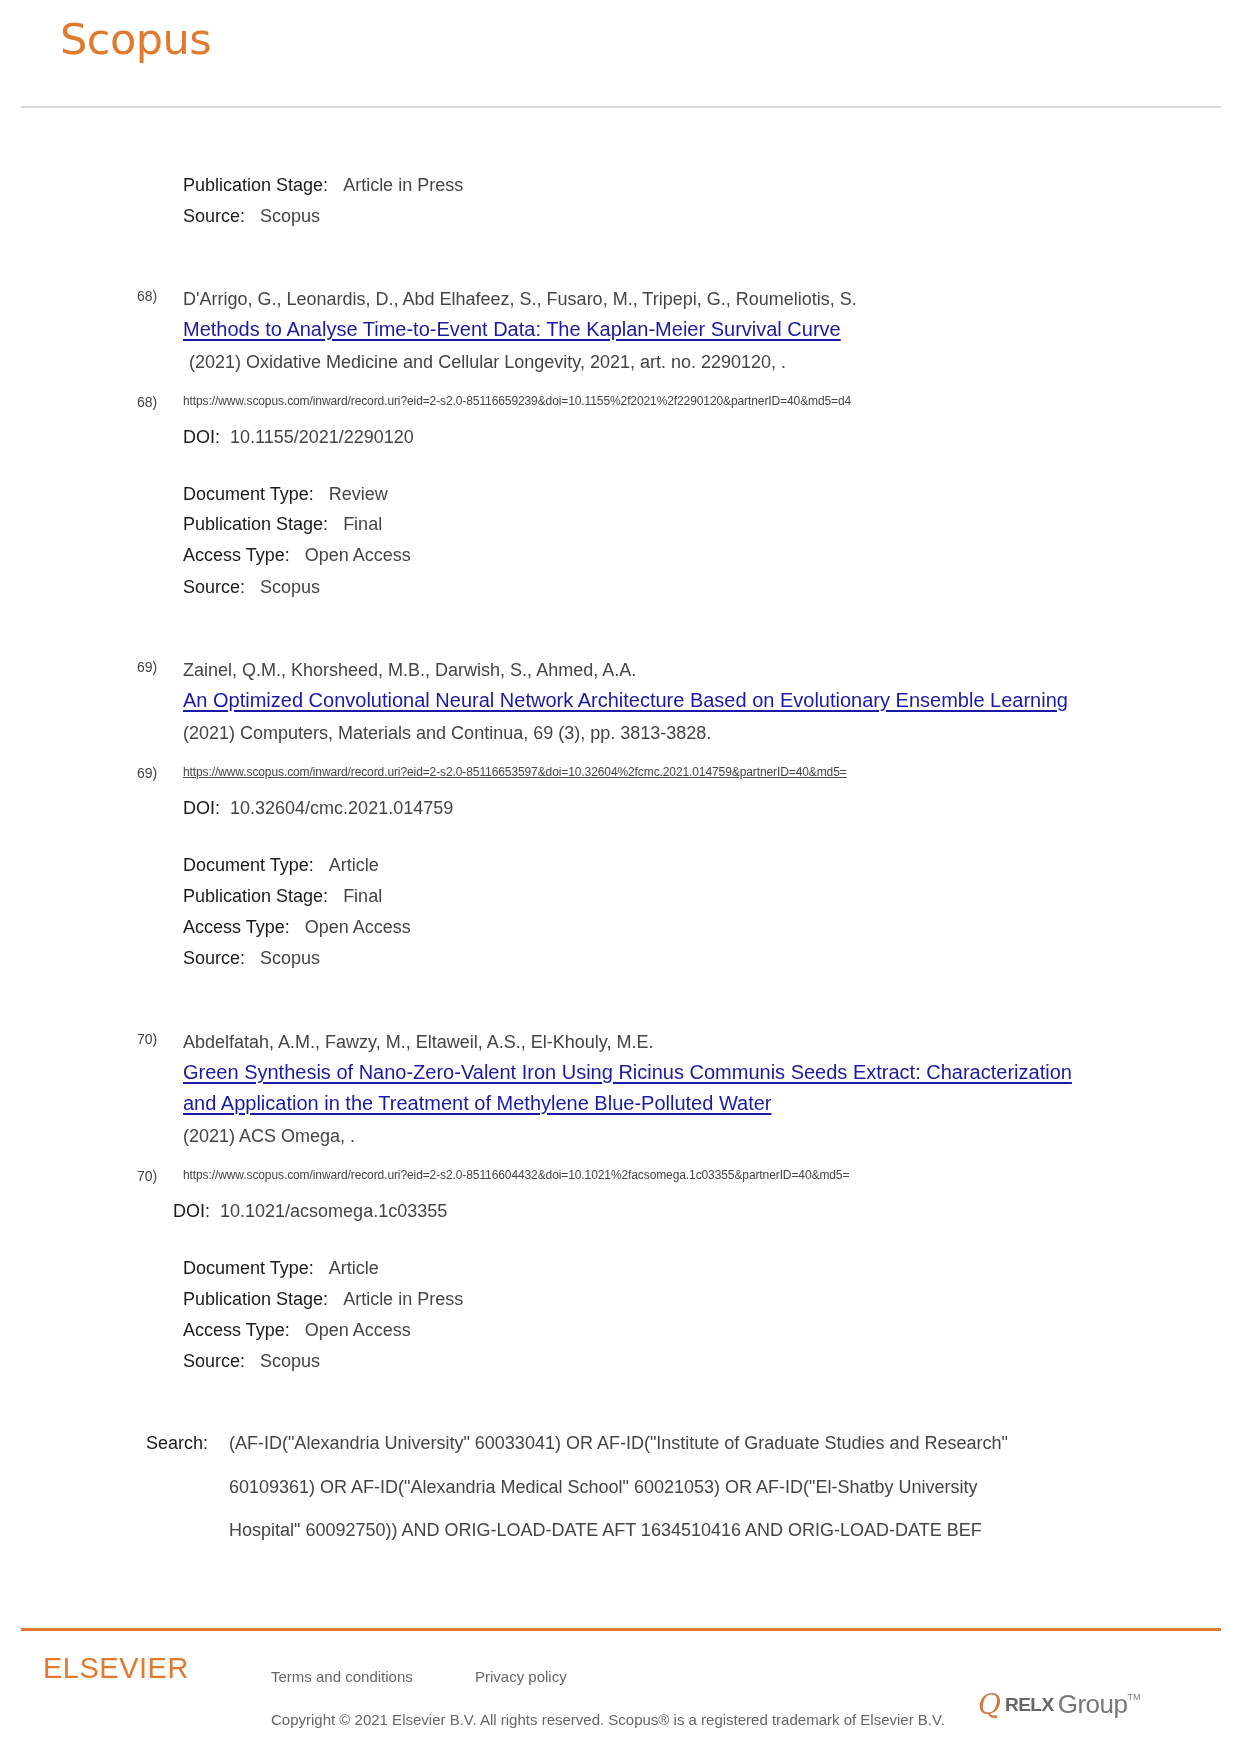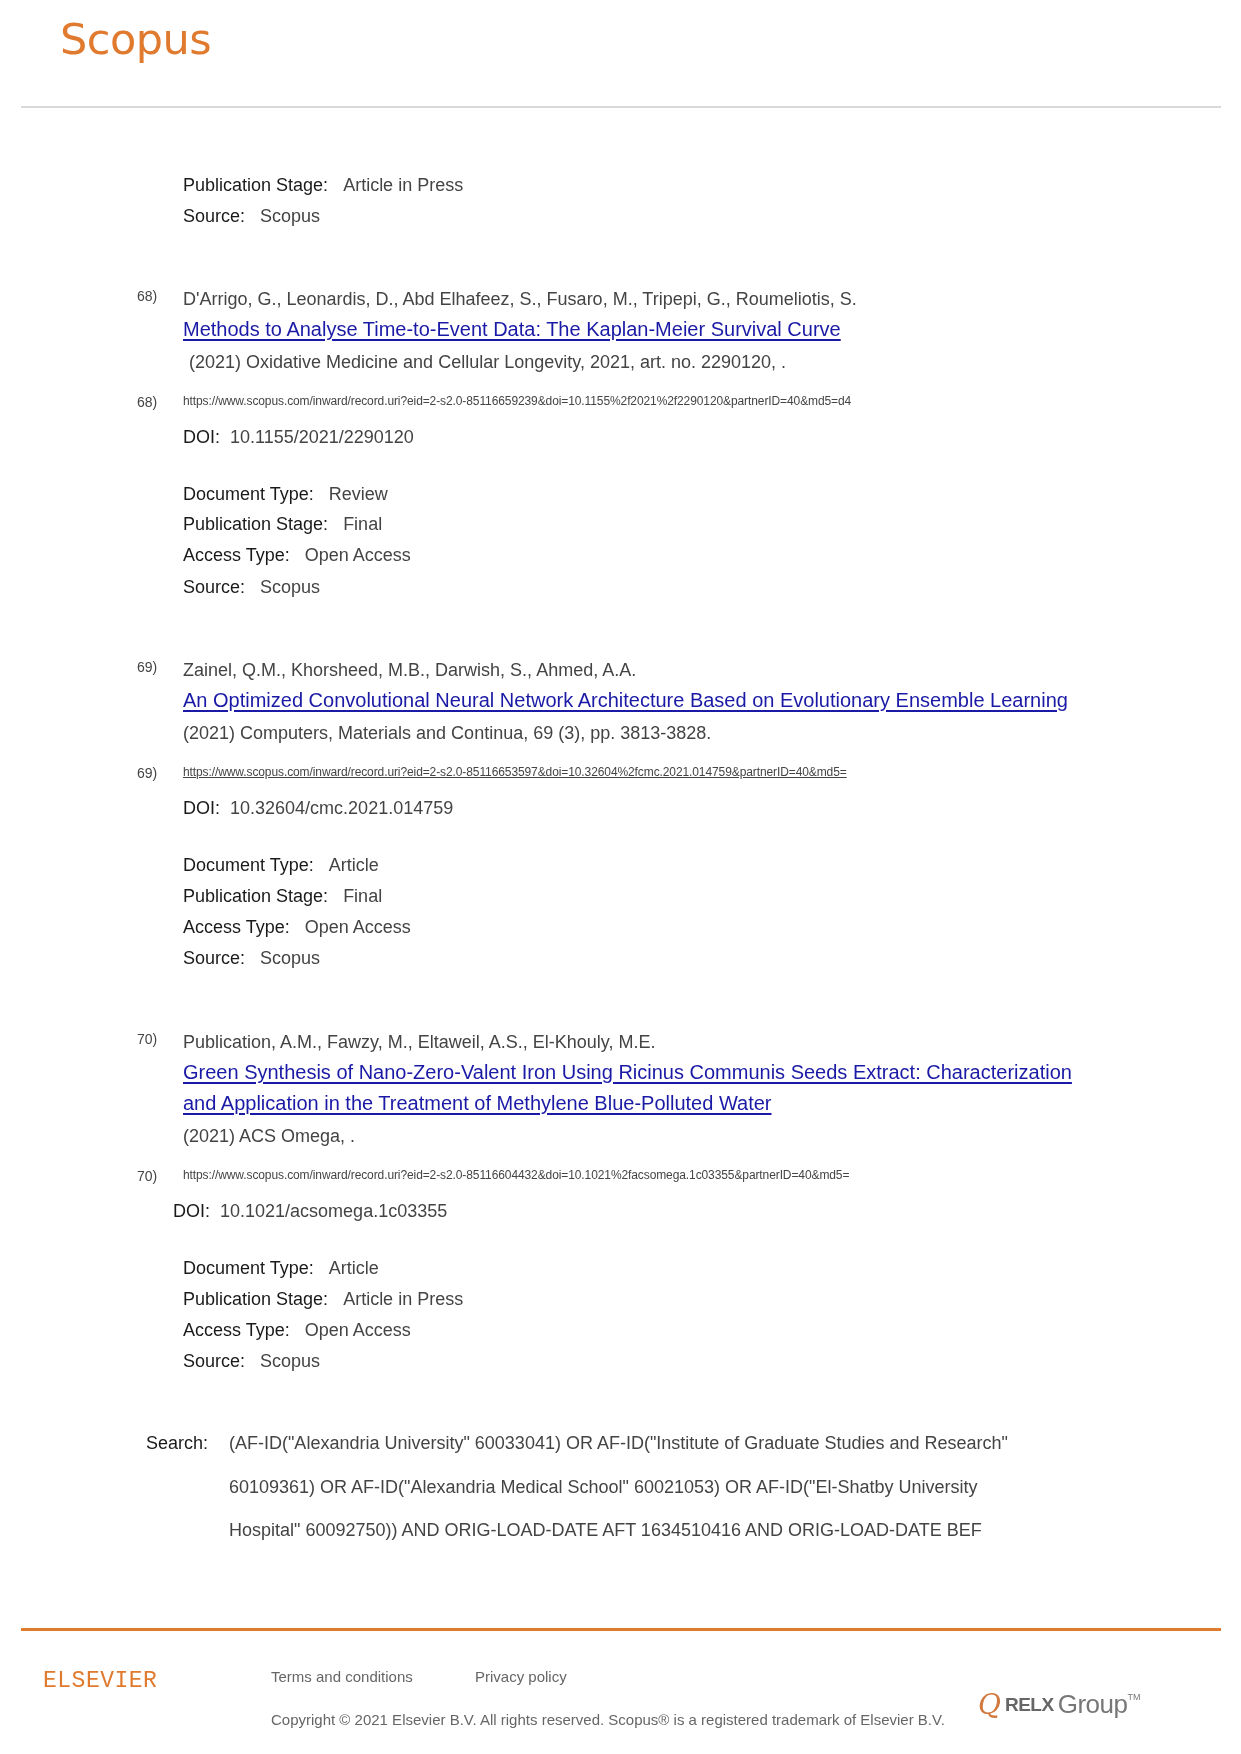--- a/index.html
+++ b/index.html
@@ -7,21 +7,21 @@
   body { position:relative; font-family:"Liberation Sans", sans-serif; color:#444; }
   .abs { position:absolute; white-space:nowrap; }
   .logo { left:60px; top:14px; font-family:"DejaVu Sans", sans-serif; font-size:43px; color:#e07a2e; letter-spacing:-0.5px; }
   .hr-top { left:21px; top:106px; width:1200px; height:2px; background:#d9d9d9; }
   .txt { font-size:18px; line-height:22px; color:#444; }
   .lbl { color:#1a1a1a; }
   .num { font-size:14px; color:#444; }
   a.link { color:#1a1aa6; text-decoration:underline; text-underline-offset:3px; font-size:20px; }
   .url { font-size:12px; color:#444; letter-spacing:-0.1px; }
   .hr-bottom { left:21px; top:1628px; width:1200px; height:3px; background:#e07a2e; }
-  .elsevier { left:43px; top:1652px; font-family:Liberation Mono, monospace; font-size:23px; color:#e07a2e; letter-spacing:0.5px;margin-top:16px; }
+  .elsevier { left:43px; top:1652px; font-family:Liberation Sans, sans-serif; font-size:29px; color:#e07a2e; letter-spacing:0.5px; }
   .foot { font-size:15px; color:#666; }
   .relx { left:978px; top:1688px; display:flex; align-items:center; }
   .relx .q { font-family:"DejaVu Serif", serif; font-size:28px; color:#d1793e; font-style:italic; margin-right:4px; }
   .relx .r { font-size:19px; font-weight:bold; color:#666; letter-spacing:-0.5px; }
   .relx .g { font-size:26px; color:#777; margin-left:4px; letter-spacing:-0.5px; }
   .relx .tm { font-size:9px; color:#777; align-self:flex-start; margin-top:4px; }
 </style>
 </head>
 <body>
 
@@ -62,21 +62,21 @@
     <span class="lbl">DOI:</span>&nbsp;&nbsp;<span>10.32604/cmc.2021.014759</span>
   </div>
   <div class="abs txt" style="left:183px; top:854px;"><span class="lbl">Document Type:</span>&nbsp;&nbsp;&nbsp;<span>Article</span></div>
   <div class="abs txt" style="left:183px; top:885px;"><span class="lbl">Publication Stage:</span>&nbsp;&nbsp;&nbsp;<span>Final</span></div>
   <div class="abs txt" style="left:183px; top:916px;"><span class="lbl">Access Type:</span>&nbsp;&nbsp;&nbsp;<span>Open Access</span></div>
   <div class="abs txt" style="left:183px; top:947px;"><span class="lbl">Source:</span>&nbsp;&nbsp;&nbsp;<span>Scopus</span></div>
 </div>
 
 <div>
   <div class="abs num" style="left:137px; top:1031px;">70)</div>
-  <div class="abs txt" style="left:183px; top:1031px;">Publication, A.M., Fawzy, M., Eltaweil, A.S., El-Khouly, M.E.</div>
+  <div class="abs txt" style="left:183px; top:1031px;">Abdelfatah, A.M., Fawzy, M., Eltaweil, A.S., El-Khouly, M.E.</div>
   <a class="abs link" style="left:183px; top:1061px;">Green Synthesis of Nano-Zero-Valent Iron Using Ricinus Communis Seeds Extract: Characterization</a>
   <a class="abs link" style="left:183px; top:1092px;">and Application in the Treatment of Methylene Blue-Polluted Water</a>
   <div class="abs txt" style="left:183px; top:1125px;">(2021) ACS Omega, .</div>
   <div class="abs num" style="left:137px; top:1168px;">70)</div>
   <div class="abs url" style="left:183px; top:1168px;">https://www.scopus.com/inward/record.uri?eid=2-s2.0-85116604432&amp;doi=10.1021%2facsomega.1c03355&amp;partnerID=40&amp;md5=</div>
   <div class="abs txt" style="left:173px; top:1200px;">
     <span class="lbl">DOI:</span>&nbsp;&nbsp;<span>10.1021/acsomega.1c03355</span>
   </div>
   <div class="abs txt" style="left:183px; top:1257px;"><span class="lbl">Document Type:</span>&nbsp;&nbsp;&nbsp;<span>Article</span></div>
   <div class="abs txt" style="left:183px; top:1288px;"><span class="lbl">Publication Stage:</span>&nbsp;&nbsp;&nbsp;<span>Article in Press</span></div>

